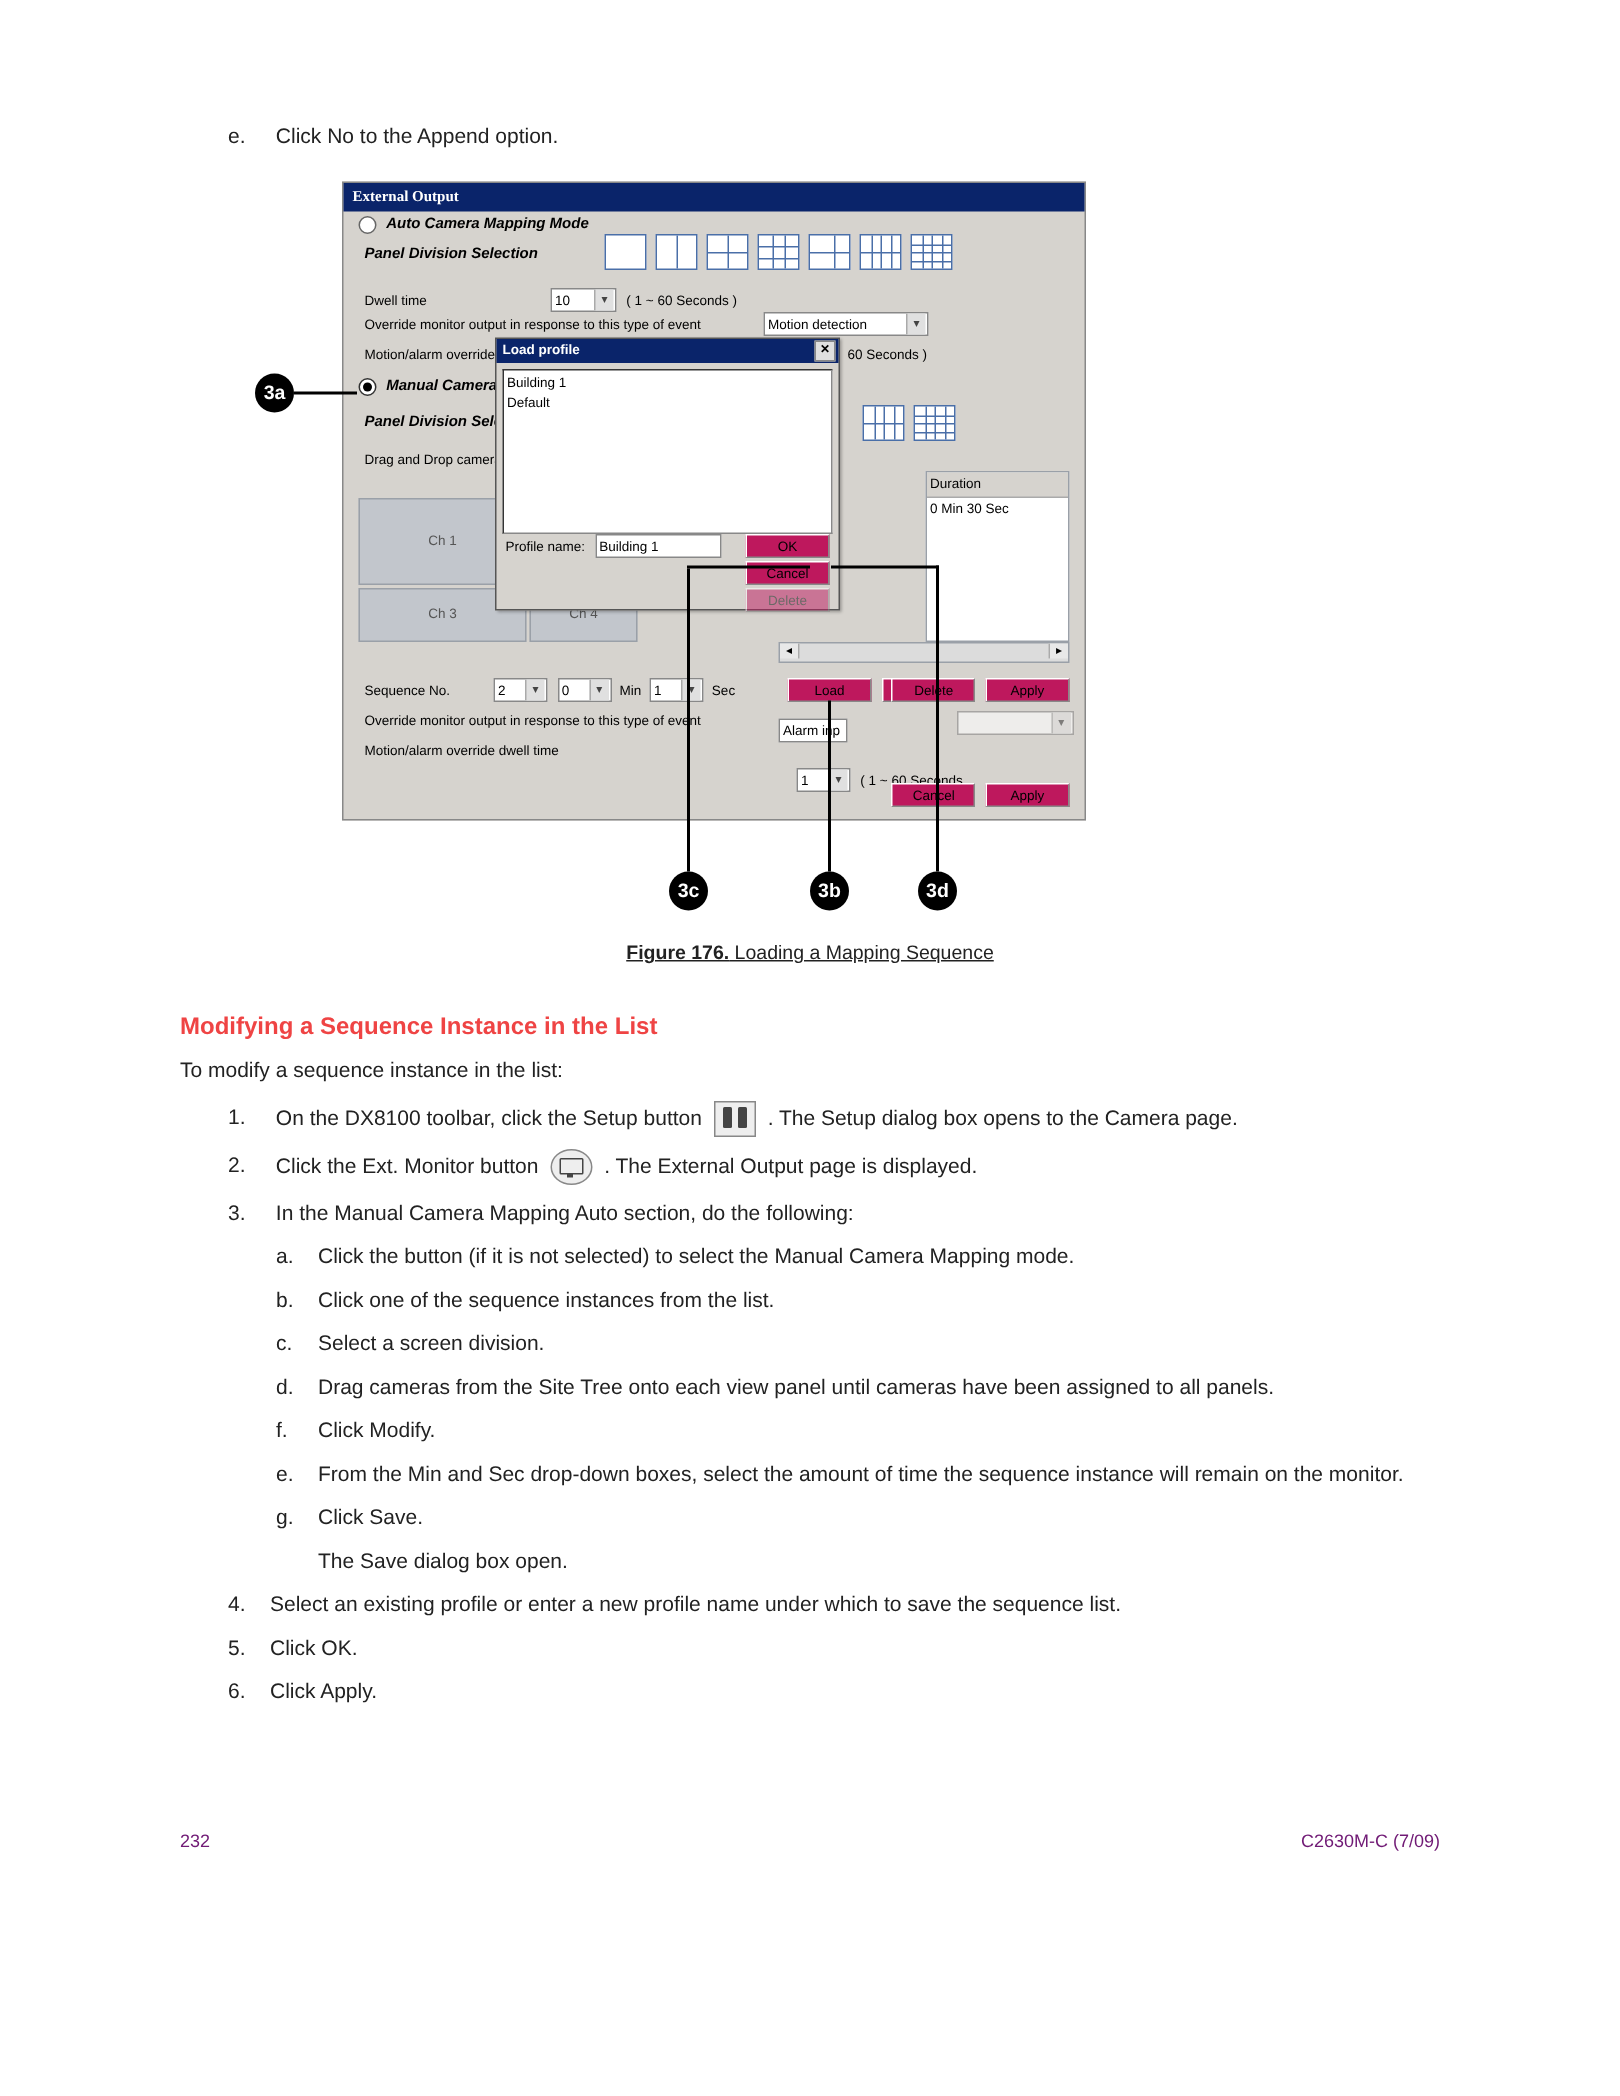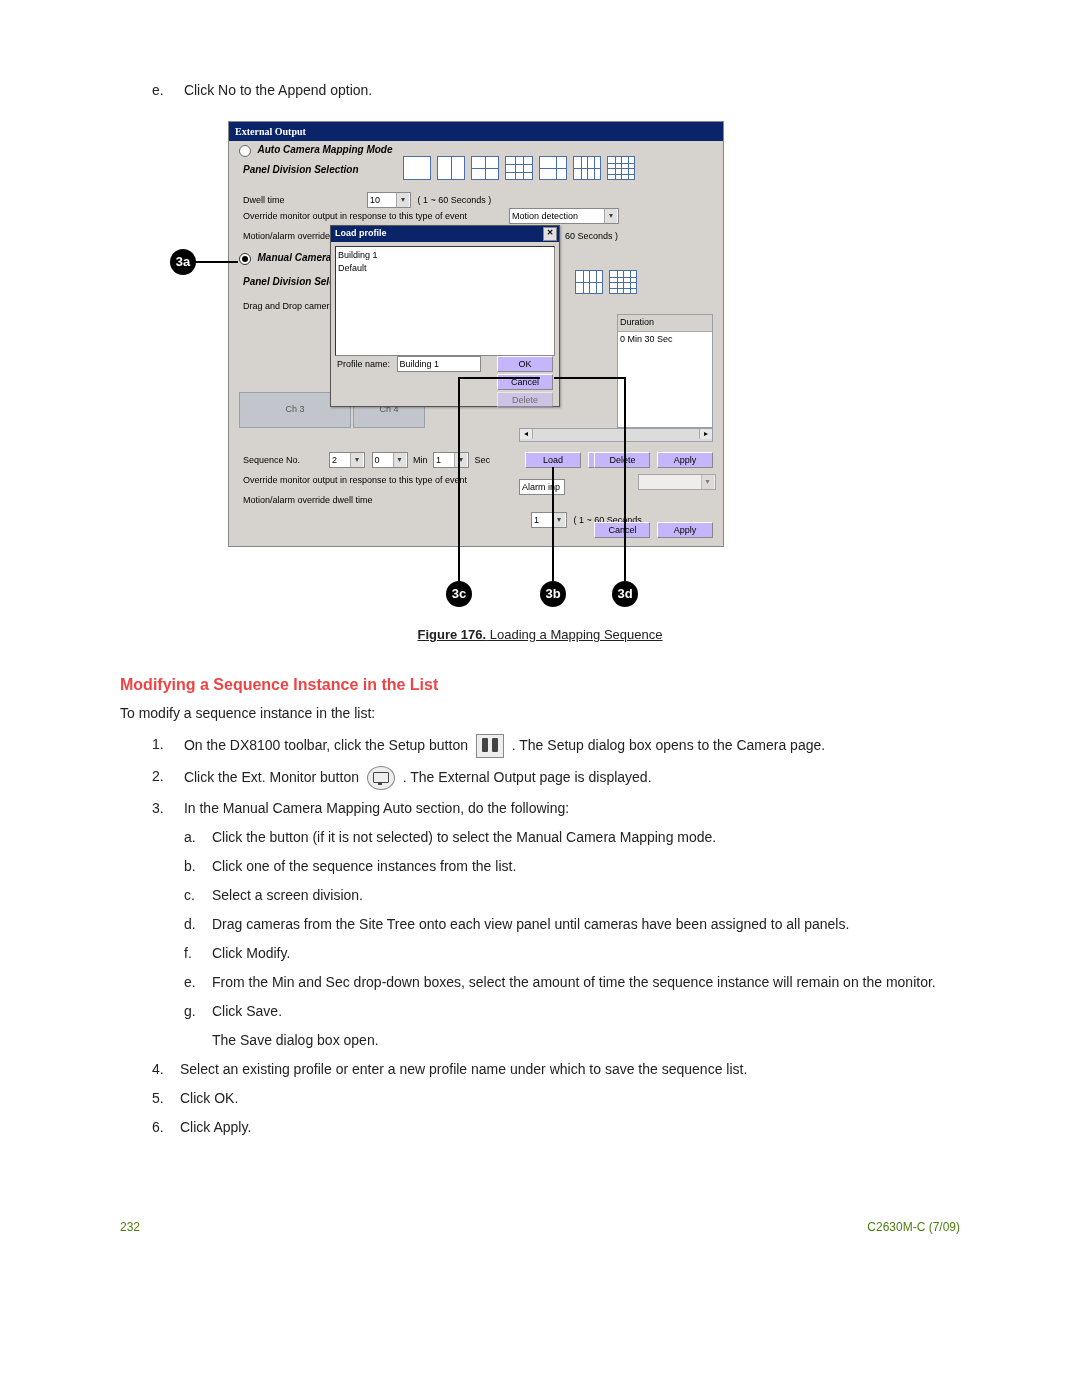--- a/index.html
+++ b/index.html
@@ -44,21 +44,21 @@
     color: #fff;
     font-weight: bold;
     font-size: 10px;
     padding: 2px 6px;
     font-family: Liberation Serif, serif;
   }
   .group-title { font-weight: bold; font-size: 10px; font-style: italic; }
   .panel .section { position: absolute; }
   .small-btn {
     display: inline-block;
-    background: #c4b5fd;
+    background: #be185d;
     border: 1px solid #888;
     border-top-color: #fff;
     border-left-color: #fff;
     font-size: 9px;
     padding: 0 8px;
     line-height: 14px;
     text-align: center;
     min-width: 38px;
   }
   .dropdown {
@@ -212,21 +212,21 @@
     content:"";
     position:absolute;
     left:10px; top:15px; width:4px; height:3px;
     background:#444;
   }
   
   .page-footer {
     display: flex;
     justify-content: space-between;
     font-size: 12px;
-    color: #4d7c0f;
+    color: #701a75;
     margin-top: 80px;
   }
   .step-row { margin-bottom: 8px; }
 </style>
 </head>
 <body>
 
 <div class="page">
 
   <div class="body-text indent1 step-row">
@@ -319,20 +319,21 @@
             <span class="v" style="left:75%;"></span>
             <span class="h" style="top:25%;"></span>
             <span class="h" style="top:50%;"></span>
             <span class="h" style="top:75%;"></span>
           </span>
       </div>
 
       <div class="section" style="left:14px; top:178px;">Drag and Drop cameras from</div>
 
       <div class="ch-grid">
+        <div class="ch-cell" style="left:0; top:0; width:110px; height:56px;">Ch 1</div>
         <div class="ch-cell" style="left:0; top:60px; width:110px; height:34px;">Ch 3</div>
         <div class="ch-cell" style="left:114px; top:60px; width:70px; height:34px;">Ch 4</div>
       </div>
 
       <div class="section" style="right:10px; top:192px; width:94px; border:1px solid #9aa0a8; background:#fff; height:112px;">
         <div style="background:#d6d3ce;border-bottom:1px solid #aaa;padding:1px 2px;">Duration</div>
         <div style="padding:1px 2px;">0 Min 30 Sec</div>
       </div>
 
       <div class="section" style="right:10px; top:306px; width:192px; height:12px; background:#dcdcdc; border:1px solid #9aa0a8;">

